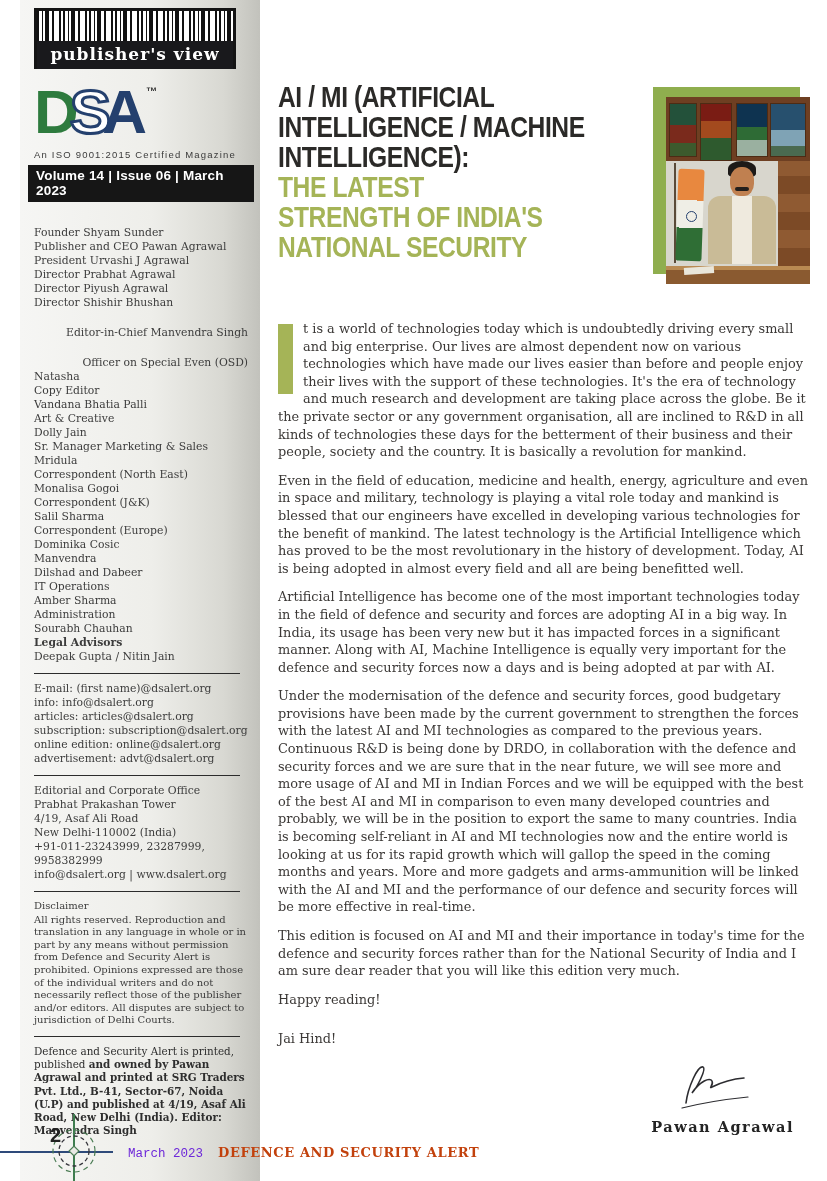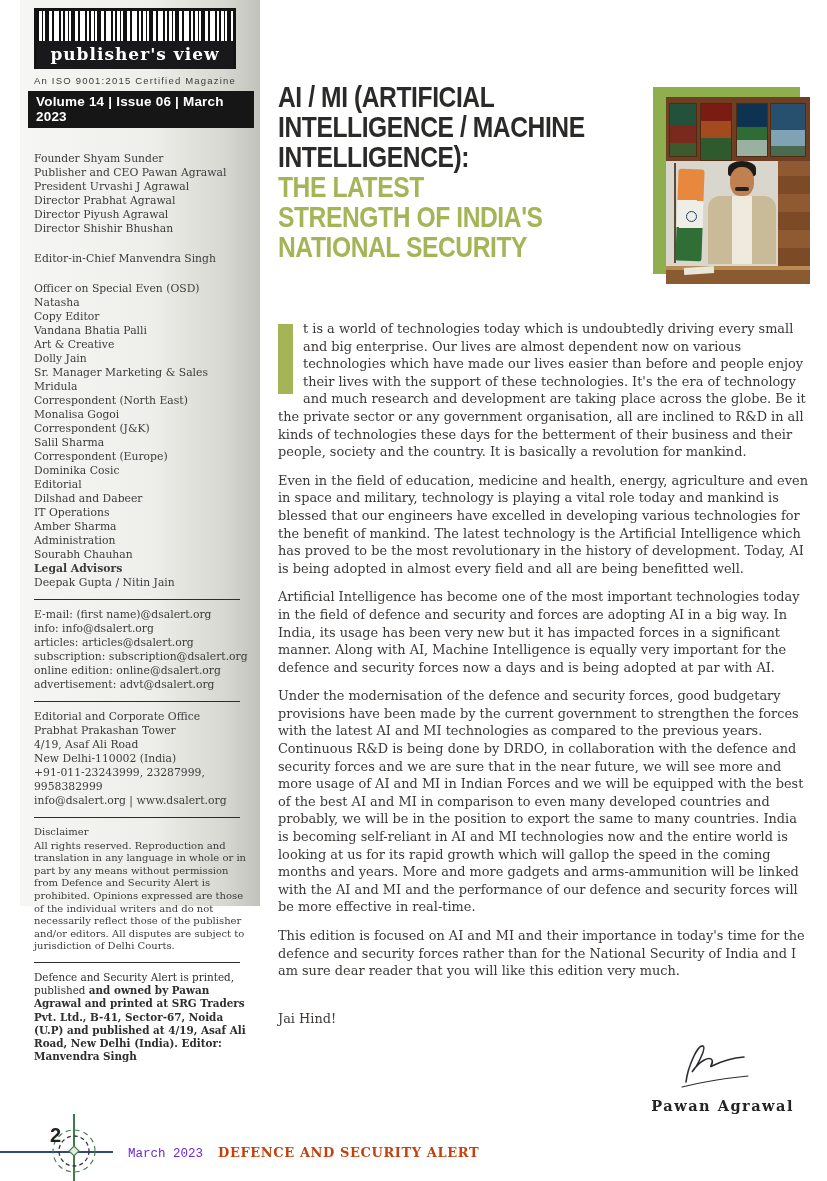--- a/index.html
+++ b/index.html
@@ -1,20 +1,20 @@
 <!DOCTYPE html>
 <html><head>
 <meta charset="utf-8">
 <style>
   html,body{margin:0;padding:0;background:#ffffff;}
   .page{position:relative;width:827px;height:1181px;background:#ffffff;overflow:hidden;
         font-family:"DejaVu Serif",serif;color:#3b3836;}
 
   
-  .sidebar{position:absolute;left:20px;top:0;width:240px;height:906px;
+  .sidebar{position:absolute;left:20px;top:0;width:240px;height:1181px;
            background:linear-gradient(90deg,#f6f6f4 0%,#eeeeea 55%,#d8d8d2 85%,#c2c2bc 100%);}
   .side-inner{padding:8px 12px 0 14px;}
 
   .barcode-box{width:196px;border:3px solid #141414;border-bottom:none;background:#fff;}
   .barcode{height:30px;background:repeating-linear-gradient(90deg,
             #111 0 2px,#fff 2px 5px,#111 5px 6px,#fff 6px 8px,#111 8px 12px,#fff 12px 15px,
             #111 15px 17px,#fff 17px 22px,#111 22px 24px,#fff 24px 26px);}
   .barcode-label{background:#19191c;color:#fff;font-family:"DejaVu Serif",serif;font-weight:bold;
             font-size:17px;text-align:center;padding:3px 0 5px 0;letter-spacing:1px;}
 
@@ -27,21 +27,21 @@
          vertical-align:38px;letter-spacing:0;margin-left:8px;}
   .iso-line{font-family:"Liberation Sans",sans-serif;font-size:9.5px;color:#3a3a3a;
             letter-spacing:1.2px;margin-top:6px;}
   .issue-band{margin-top:5px;margin-left:-6px;width:212px;background:#161616;color:#fff;
             font-family:"Liberation Sans",sans-serif;font-weight:bold;font-size:13.5px;
             padding:3px 6px 4px 8px;letter-spacing:0.2px;}
 
   .masthead{margin-top:24px;font-size:10.8px;line-height:14px;color:#3c3c3c;}
   .mast-line{}
   .gap-sm{margin-top:0;}
-  .gap-lg{margin-top:16px;}
+  .gap-lg{margin-top:16px;text-align:right;}
   .bold{font-weight:bold;}
 
   .side-hr{border:none;border-top:1.5px solid #2c2c2c;margin:9px 8px 8px 0;}
   .side-list{font-size:10.8px;line-height:14px;color:#3c3c3c;}
 
   .disclaimer{margin-top:4px;font-size:10px;line-height:12.6px;color:#3c3c3c;}
   .disc-title{margin-bottom:1px;}
   .print-info{margin-top:6px;font-size:10.4px;line-height:13.2px;color:#2e2e2e;}
   .print-info b{font-weight:bold;}
 
@@ -79,21 +79,21 @@
         background:linear-gradient(90deg,#c9bb97 0 24px,#efeade 24px 44px,#c9bb97 44px);}
   .desk{position:absolute;left:0;right:0;bottom:0;height:18px;
         background:linear-gradient(180deg,#b98a52 0 4px,#8a5a30 4px);}
   .paper{position:absolute;left:18px;bottom:10px;width:30px;height:7px;background:#e9e6da;transform:rotate(-4deg);}
 
   
   .article{position:absolute;left:278px;top:320px;width:530px;font-size:12.9px;line-height:17.6px;}
   .dropcap{float:left;width:15px;height:70px;margin:4px 10px 0 0;background:#a5b457;
            color:#a5b457;overflow:hidden;}
   .body-p{margin:0 0 11px 0;}
-  .jai{margin-top:30px;}
+  .jai{margin-top:22px;}
   .sign-block{margin-top:4px;text-align:right;padding-right:14px;}
   .sign-svg{margin-right:26px;}
   .sign-name{font-weight:bold;font-size:14.5px;letter-spacing:1.5px;color:#242424;margin-top:2px;}
   .sign-title{font-size:13.5px;color:#45454a;letter-spacing:0.6px;margin-top:3px;}
 
   
   .footer-line{position:absolute;left:0;top:1151px;width:113px;height:2px;background:#2e4a7a;}
   .green-vline{position:absolute;left:73px;top:1114px;width:1.5px;height:67px;background:#3f7d4f;}
   .crosshair{position:absolute;left:42px;top:1120px;}
   .page-num{position:absolute;left:50px;top:1124px;font-family:"Liberation Sans",sans-serif;
@@ -108,20 +108,23 @@
 <div class="page">
 
   <div class="sidebar">
     <div class="side-inner">
 
       <div class="barcode-box">
         <div class="barcode"></div>
         <div class="barcode-label">publisher's view</div>
       </div>
 
+      <div class="logo-row">
+        <span class="logo-letter lg-d">D</span><span class="logo-letter lg-s">S</span><span class="logo-letter lg-a">A</span><span class="lg-tm">™</span>
+      </div>
       <div class="iso-line">An ISO 9001:2015 Certified Magazine</div>
       <div class="issue-band">Volume 14 | Issue 06 | March 2023</div>
 
       <div class="masthead">
 
       <div class="mast-line">Founder Shyam Sunder</div>
           <div class="mast-line">Publisher and CEO Pawan Agrawal</div>
           <div class="mast-line">President Urvashi J Agrawal</div>
           <div class="mast-line">Director Prabhat Agrawal</div>
           <div class="mast-line">Director Piyush Agrawal</div>
@@ -134,21 +137,21 @@
           <div class="mast-line gap-sm">Art &amp; Creative</div>
           <div class="mast-line">Dolly Jain</div>
           <div class="mast-line gap-sm">Sr. Manager Marketing &amp; Sales</div>
           <div class="mast-line">Mridula</div>
           <div class="mast-line gap-sm">Correspondent (North East)</div>
           <div class="mast-line">Monalisa Gogoi</div>
           <div class="mast-line gap-sm">Correspondent (J&amp;K)</div>
           <div class="mast-line">Salil Sharma</div>
           <div class="mast-line gap-sm">Correspondent (Europe)</div>
           <div class="mast-line">Dominika Cosic</div>
-          <div class="mast-line gap-sm">Editorial</div>
+          <div class="mast-line gap-sm">Manvendra</div>
           <div class="mast-line">Dilshad and Dabeer</div>
           <div class="mast-line gap-sm">IT Operations</div>
           <div class="mast-line">Amber Sharma</div>
           <div class="mast-line gap-sm">Administration</div>
           <div class="mast-line">Sourabh Chauhan</div>
           <div class="mast-line gap-sm bold">Legal Advisors</div>
           <div class="mast-line">Deepak Gupta / Nitin Jain</div>
         </div>
 
       <hr class="side-hr">
@@ -230,20 +233,21 @@
     <p class="body-p">
       <span class="dropcap">I</span><span>t is a world of technologies today which is undoubtedly driving every small and big enterprise. Our lives are almost dependent now on various technologies which have made our lives easier than before and people enjoy their lives with the support of these technologies. It's the era of technology and much research and development are taking place across the globe. Be it the private sector or any government organisation, all are inclined to R&amp;D in all kinds of technologies these days for the betterment of their business and their people, society and the country. It is basically a revolution for mankind.</span>
     </p>
     <div>
 
     <p class="body-p">Even in the field of education, medicine and health, energy, agriculture and even in space and military, technology is playing a vital role today and mankind is blessed that our engineers have excelled in developing various technologies for the benefit of mankind. The latest technology is the Artificial Intelligence which has proved to be the most revolutionary in the history of development. Today, AI is being adopted in almost every field and all are being benefitted well.</p>
         <p class="body-p">Artificial Intelligence has become one of the most important technologies today in the field of defence and security and forces are adopting AI in a big way. In India, its usage has been very new but it has impacted forces in a significant manner. Along with AI, Machine Intelligence is equally very important for the defence and security forces now a days and is being adopted at par with AI.</p>
         <p class="body-p">Under the modernisation of the defence and security forces, good budgetary provisions have been made by the current government to strengthen the forces with the latest AI and MI technologies as compared to the previous years. Continuous R&amp;D is being done by DRDO, in collaboration with the defence and security forces and we are sure that in the near future, we will see more and more usage of AI and MI in Indian Forces and we will be equipped with the best of the best AI and MI in comparison to even many developed countries and probably, we will be in the position to export the same to many countries. India is becoming self-reliant in AI and MI technologies now and the entire world is looking at us for its rapid growth which will gallop the speed in the coming months and years. More and more gadgets and arms-ammunition will be linked with the AI and MI and the performance of our defence and security forces will be more effective in real-time.</p>
         <p class="body-p">This edition is focused on AI and MI and their importance in today's time for the defence and security forces rather than for the National Security of India and I am sure dear reader that you will like this edition very much.</p>
       </div>
+    <p class="body-p">Happy reading!</p>
     <p class="body-p jai">Jai Hind!</p>
 
     <div class="sign-block">
       <svg class="sign-svg" width="120" height="52" viewBox="0 0 120 52">
         <path d="M38 44 C40 28, 50 6, 55 8 C59 10, 48 30, 44 34 C52 22, 62 18, 64 22 C66 26, 60 30, 64 28 C72 24, 84 20, 96 19" fill="none" stroke="#2c2c30" stroke-width="1.6" stroke-linecap="round"></path>
         <path d="M34 49 C54 44, 80 40, 100 38" fill="none" stroke="#2c2c30" stroke-width="1.2" stroke-linecap="round"></path>
       </svg>
       <div class="sign-name">Pawan Agrawal</div>
     </div>
   </div>

